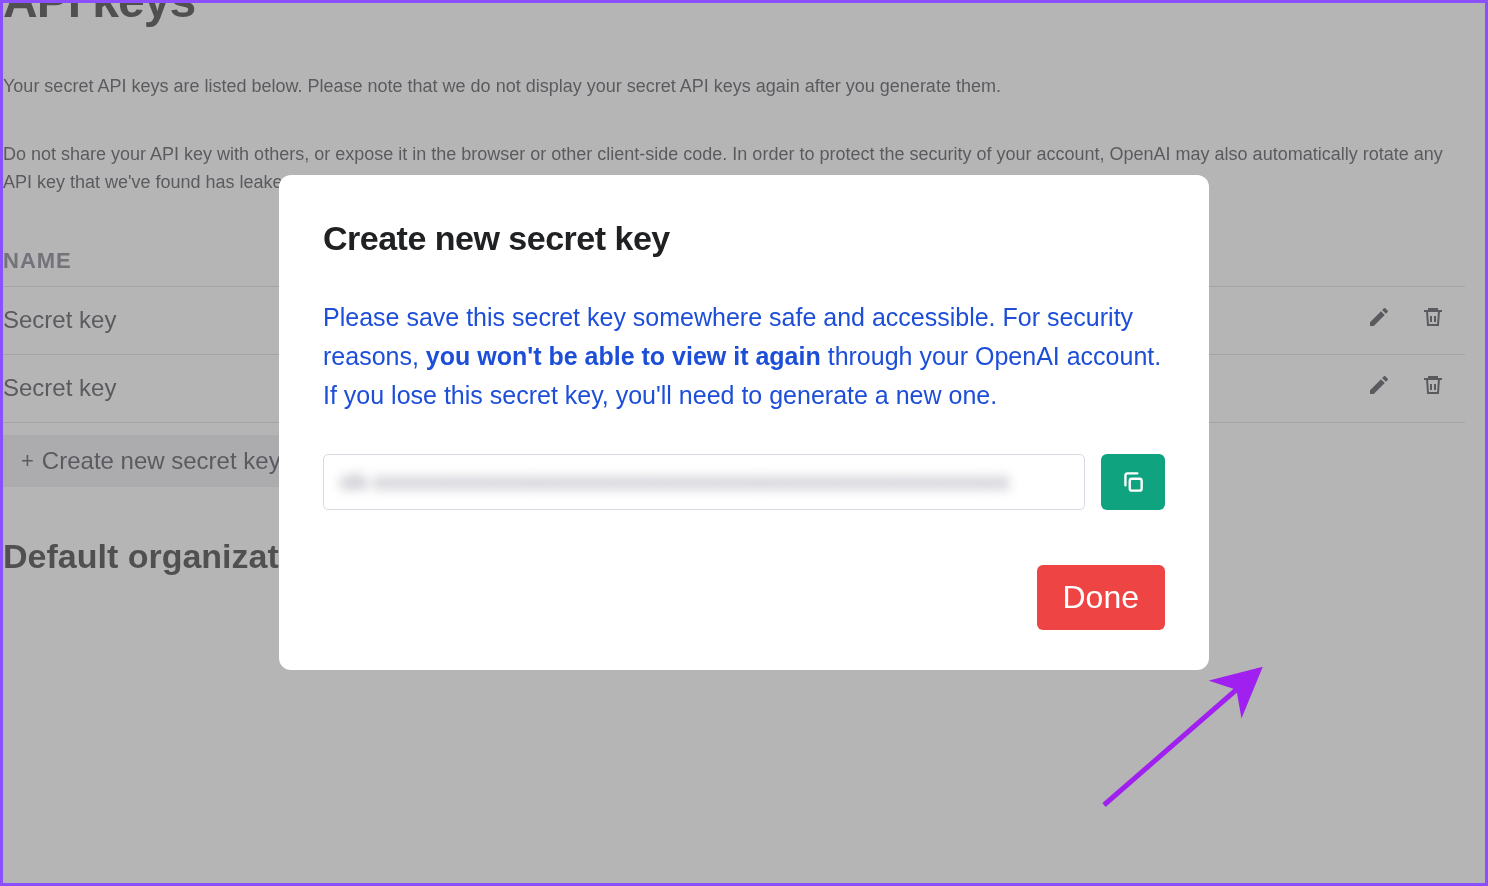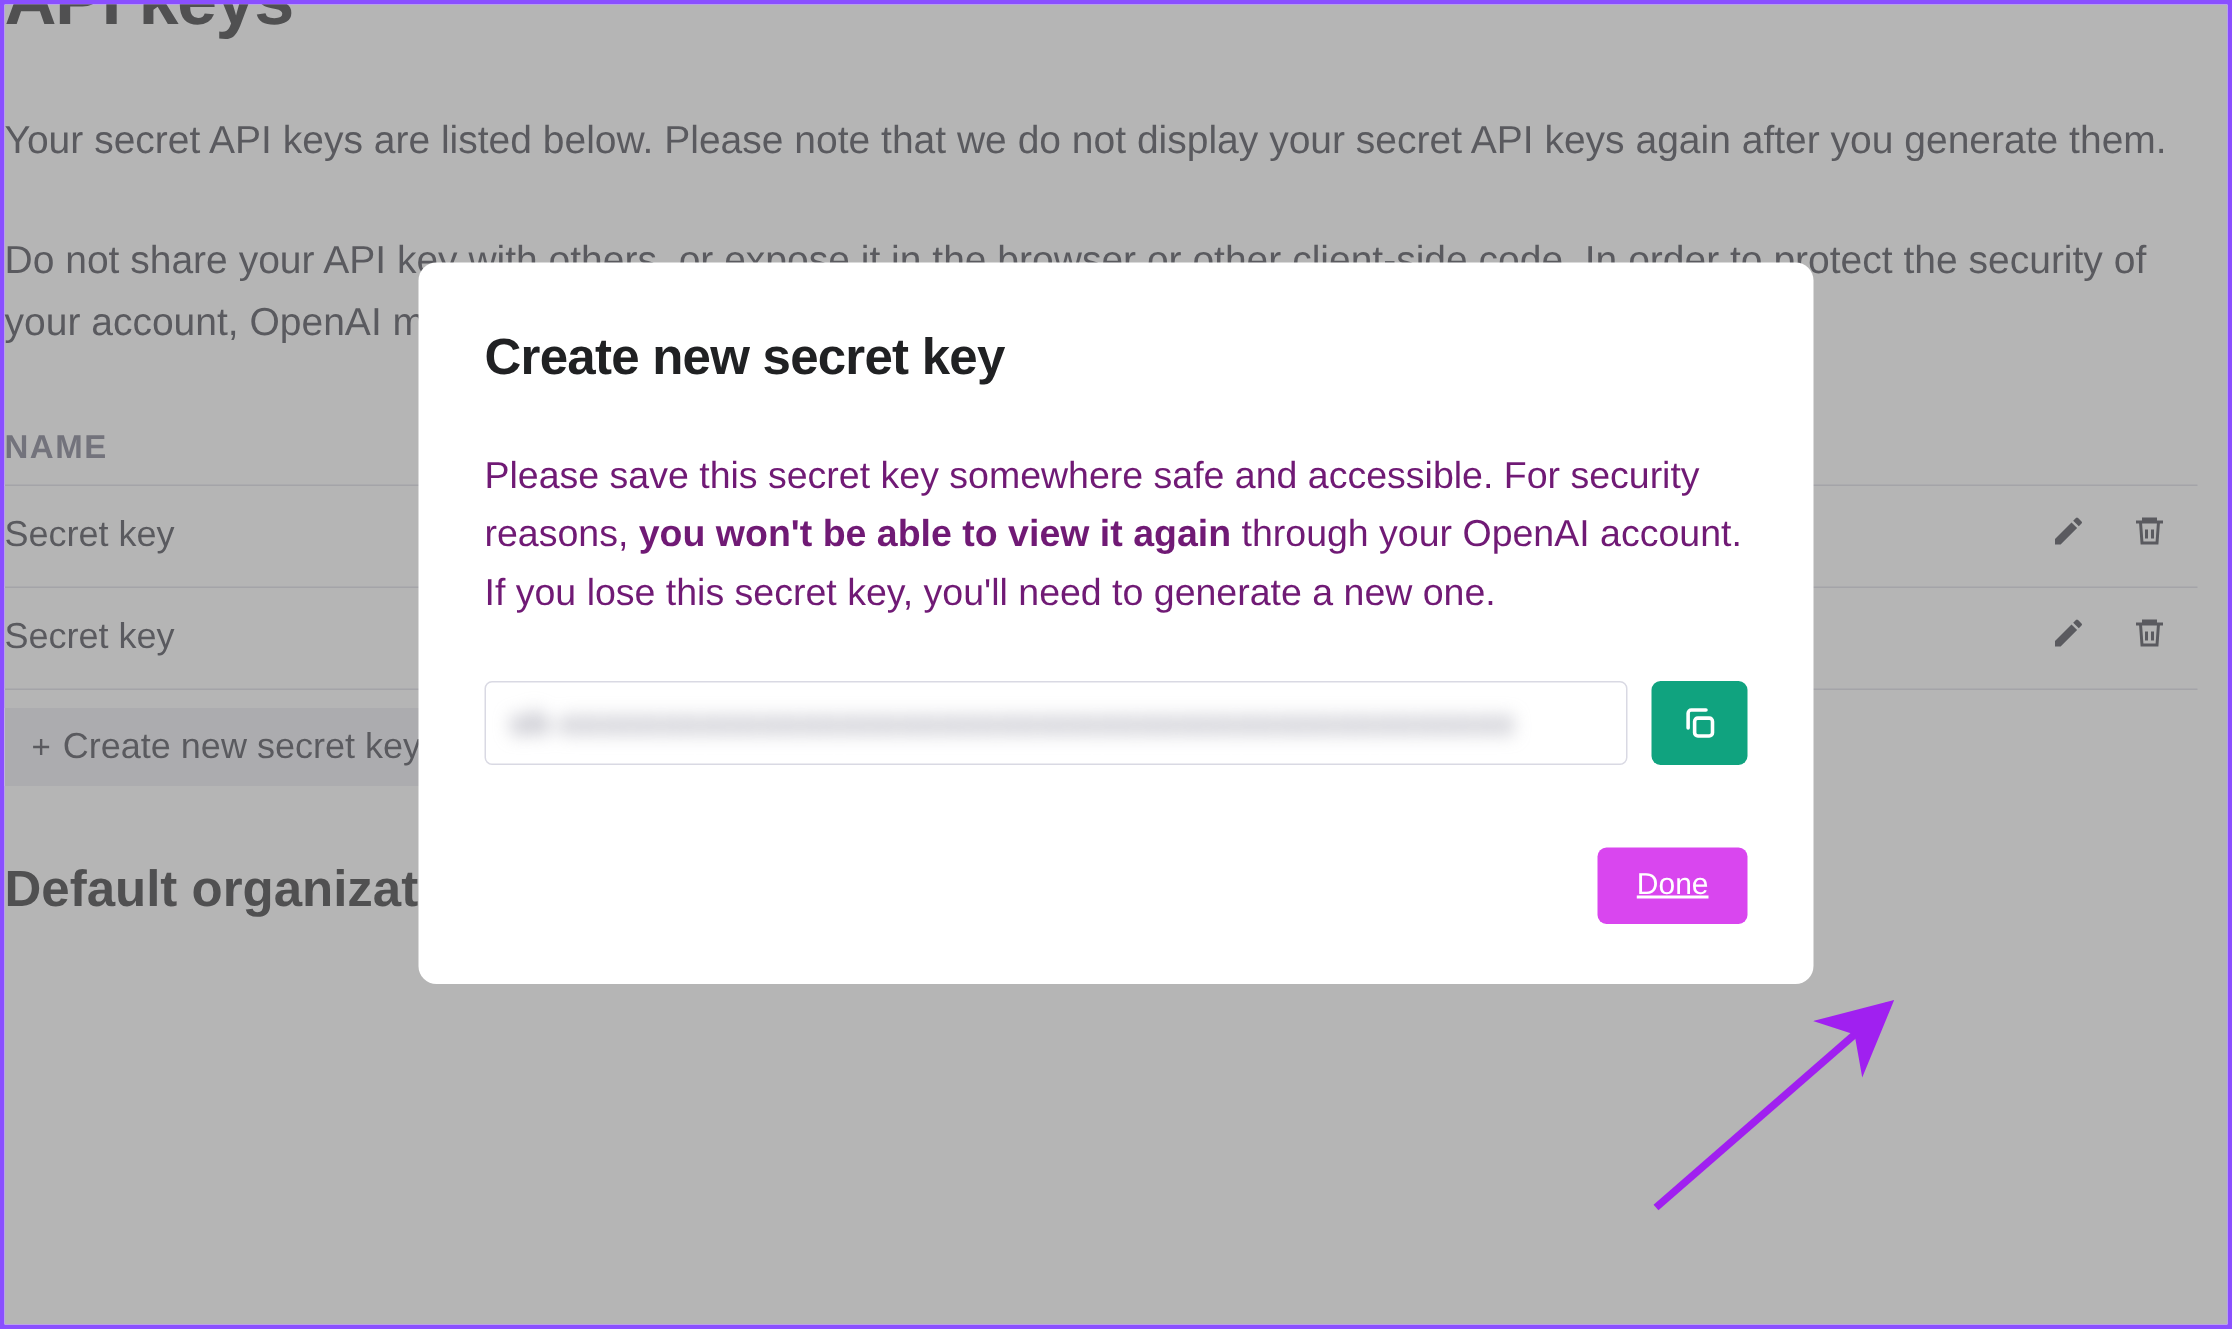--- a/index.html
+++ b/index.html
@@ -21,21 +21,21 @@
     color: #202123;
   }
   .bg-page h1 {
     font-size: 48px;
     font-weight: 700;
     margin-top: -30px;
     margin-left: -20px;
     letter-spacing: -1px;
   }
   .bg-text1, .bg-text2, .bg-text3 {
-    font-size: 26px;
+    font-size: 18px;
     line-height: 1.55;
     color: #353740;
     margin-left: -20px;
   }
   .bg-text1 { margin-top: 45px; }
   .bg-text2 { margin-top: 40px; }
 
   .table-header, .table-row {
     display: flex;
     align-items: center;
@@ -117,21 +117,21 @@
   .modal h2 {
     font-size: 34px;
     font-weight: 700;
     color: #202123;
     letter-spacing: -0.5px;
   }
   .modal-desc {
     margin-top: 40px;
     font-size: 25px;
     line-height: 1.55;
-    color: #701a75;
+    color: #1d4ed8;
   }
   .modal-desc b { font-weight: 700; }
 
   .key-row {
     display: flex;
     gap: 16px;
     margin-top: 40px;
     align-items: stretch;
   }
   .key-input-wrap {
@@ -167,28 +167,27 @@
     cursor: pointer;
   }
   .copy-btn svg { width: 26px; height: 26px; }
 
   .modal-footer {
     display: flex;
     justify-content: flex-end;
     margin-top: 55px;
   }
   .done-btn {
-    background: #d946ef;
+    background: #ef4444;
     color: #fff;
     border: none;
     border-radius: 6px;
-    font-size: 20px;
+    font-size: 32px;
     padding: 14px 26px;
     cursor: pointer;
-    text-decoration: underline;
   }
 
   
   .arrow {
     position: absolute;
     left: 815px;
     top: 480px;
     pointer-events: none;
   }
 

